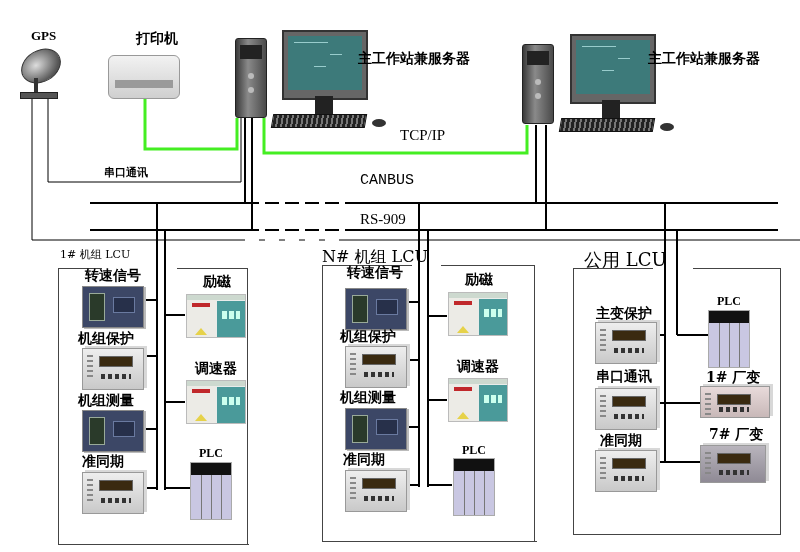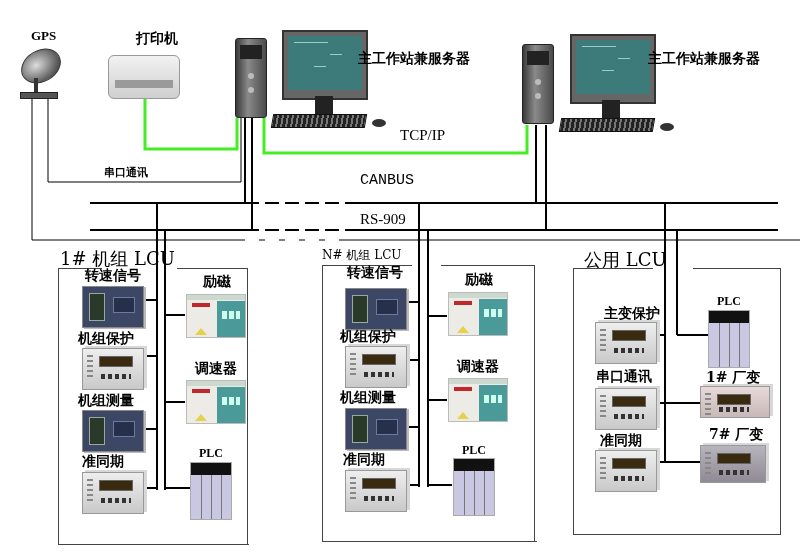--- a/index.html
+++ b/index.html
@@ -149,21 +149,21 @@
 <div class="keyboard" style="left:560px;top:118px;"></div>
 <div class="mouse" style="left:660px;top:123px;"></div>
 <span class="lbl" style="left:648px;top:50px;">主工作站兼服务器</span>
 
 <span class="lbl lbl-sm" style="left:104px;top:165px;font-weight:bold;">串口通讯</span>
 <span class="lbl lbl-en" style="left:400px;top:127px;">TCP/IP</span>
 <span class="lbl lbl-en" style="left:360px;top:172px;font-family:Liberation Mono, monospace;">CANBUS</span>
 <span class="lbl lbl-en" style="left:360px;top:211px;">RS-909</span>
 
 <div>
-  <span class="lbl" style="left:60px;top:247px;font-size:18px;font-weight:normal;">1# 机组 LCU</span>
+  <span class="lbl" style="left:60px;top:247px;font-size:11px;font-weight:normal;">1# 机组 LCU</span>
   <div class="frame" style="left:58px;top:268px;width:188px;height:276px;border-right:none;border-top:none;"></div>
   <div class="frame" style="left:58px;top:268px;width:42px;height:0;border-bottom:none;"></div>
   <div class="frame" style="left:177px;top:268px;width:70px;height:276px;border-left:none;border-bottom:none;"></div>
   <div class="frame" style="left:58px;top:544px;width:189px;height:0;border-top:none;"></div>
 
   <span class="lbl" style="left:85px;top:267px;">转速信号</span>
   <div class="relay-blue" style="left:82px;top:286px;">
       <div class="p1"></div>
       <div class="p2"></div>
     </div>
@@ -206,21 +206,21 @@
   <span class="lbl lbl-en" style="left:199px;top:446px;font-weight:bold;font-size:12px;">PLC</span>
   <div class="plc" style="left:190px;top:462px;">
       <div class="hd"></div>
       <div class="sl" style="left:10px;"></div>
       <div class="sl" style="left:20px;"></div>
       <div class="sl" style="left:30px;"></div>
     </div>
 </div>
 
 <div>
-  <span class="lbl" style="left:322px;top:247px;font-size:12px;font-weight:normal;">N# 机组 LCU</span>
+  <span class="lbl" style="left:322px;top:247px;font-size:16px;font-weight:normal;">N# 机组 LCU</span>
   <div class="frame" style="left:322px;top:265px;width:212px;height:276px;border-right:none;border-top:none;"></div>
   <div class="frame" style="left:322px;top:265px;width:88px;height:0;border-bottom:none;"></div>
   <div class="frame" style="left:441px;top:265px;width:93px;height:276px;border-left:none;border-bottom:none;"></div>
   <div class="frame" style="left:322px;top:541px;width:213px;height:0;border-top:none;"></div>
 
   <span class="lbl" style="left:347px;top:264px;">转速信号</span>
   <div class="relay-blue" style="left:345px;top:288px;">
       <div class="p1"></div>
       <div class="p2"></div>
     </div>
@@ -268,21 +268,21 @@
       <div class="sl" style="left:30px;"></div>
     </div>
 </div>
 
 <div>
   <span class="lbl" style="left:584px;top:248px;font-size:18px;font-weight:normal;">公用 LCU</span>
   <div class="frame" style="left:573px;top:268px;width:206px;height:266px;border-top:none;"></div>
   <div class="frame" style="left:573px;top:268px;width:78px;height:0;border-bottom:none;"></div>
   <div class="frame" style="left:693px;top:268px;width:86px;height:0;border-bottom:none;"></div>
 
-  <span class="lbl" style="left:596px;top:305px;margin-left:8px;">主变保护</span>
+  <span class="lbl" style="left:596px;top:305px;">主变保护</span>
   <div class="relay-gray" style="left:595px;top:322px;">
       <div class="side"></div>
       <div class="disp"></div>
       <div class="keys"></div>
     </div>
   <span class="lbl" style="left:596px;top:368px;">串口通讯</span>
   <div class="relay-gray" style="left:595px;top:388px;">
       <div class="side"></div>
       <div class="disp"></div>
       <div class="keys"></div>

